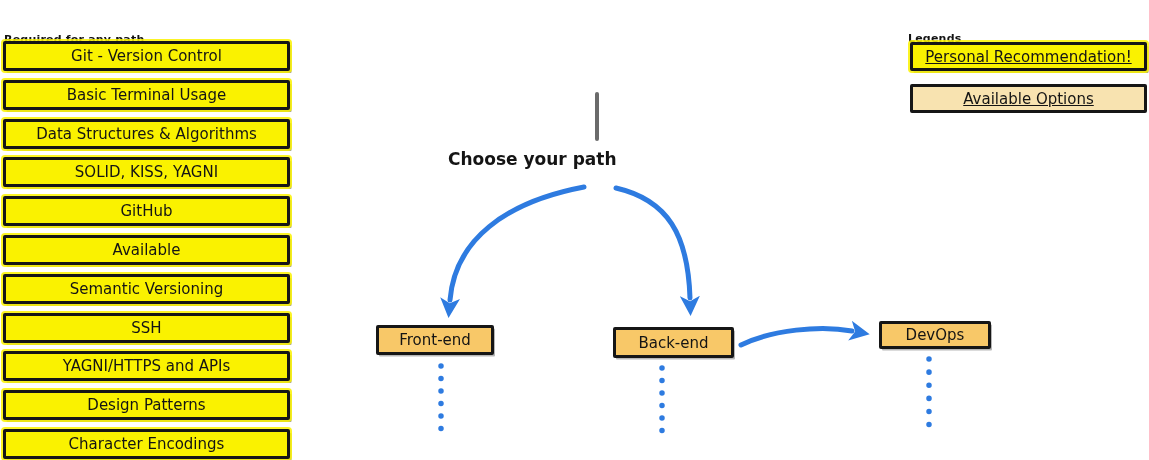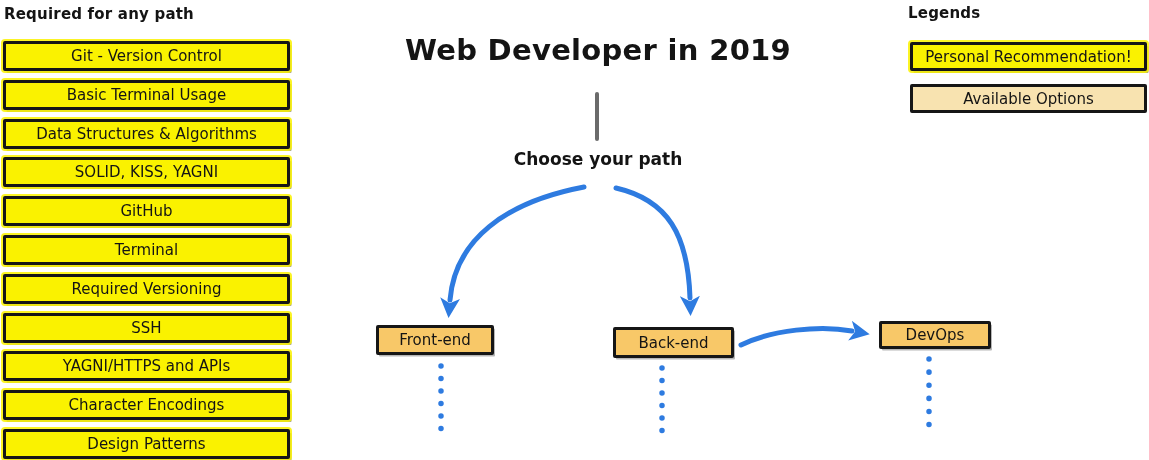--- a/index.html
+++ b/index.html
@@ -14,24 +14,25 @@
   body { margin: 0; background: #fff; font-family: "DejaVu Sans", sans-serif; color: var(--ink); }
   .canvas {
     position: relative;
     width: 1149px;
     height: 460px;
     background: #fff;
     overflow: hidden;
   }
   .section-header {
     position: absolute;
-    font-size: 15px;
+    font-size: 11px;
     font-weight: 700;
     letter-spacing: 0.2px;
     white-space: nowrap;
+    margin-top: 28px;
   }
   #required-header { left: 4px; top: 5px; }
   #legends-header  { left: 908px; top: 4px; text-align: right; }
 
   .required-list {
     position: absolute;
     left: 3px; top: 41px;
     width: 287px;
     display: flex;
     flex-direction: column;
@@ -67,21 +68,21 @@
   .vline {
     position: absolute;
     left: 595px; top: 92px;
     width: 4px; height: 49px;
     background: var(--gray);
     border-radius: 2px;
   }
   .subtitle {
     position: absolute;
     left: 448px; top: 149px; width: 300px;
-    text-align: center;
+    text-align: left;
     font-size: 17px;
     font-weight: 700;
     white-space: nowrap;
   }
 
   .path-box {
     position: absolute;
     background: var(--orange);
     box-shadow: 2px 2.5px 0 -1px rgba(75, 75, 75, 0.4);
   }
@@ -89,20 +90,21 @@
   .path-backend  { left: 613px; top: 327px; width: 121px; height: 31px; }
   .path-devops   { left: 879px; top: 321px; width: 112px; height: 28px; }
 
   .legend-list {
     position: absolute;
     left: 910px; top: 42px;
     width: 237px;
     display: flex;
     flex-direction: column;
     gap: 13px;
+    text-decoration: underline;
   }
   .legend-list .box { height: 29px; }
 
   svg.overlay {
     position: absolute;
     left: 0; top: 0;
     width: 1149px; height: 460px;
     pointer-events: none;
   }
   .arrow {
@@ -133,34 +135,33 @@
       <div class="box recommendation">Git - Version Control</div>
 
       <div class="box recommendation">Basic Terminal Usage</div>
 
       <div class="box recommendation">Data Structures &amp; Algorithms</div>
 
       <div class="box recommendation">SOLID, KISS, YAGNI</div>
 
       <div class="box recommendation">GitHub</div>
 
-      <div class="box recommendation">Terminal</div>
+      <div class="box recommendation">Available</div>
 
-      <div class="box recommendation">Required Versioning</div>
+      <div class="box recommendation">Semantic Versioning</div>
 
       <div class="box recommendation">SSH</div>
 
       <div class="box recommendation">YAGNI/HTTPS and APIs</div>
 
+      <div class="box recommendation">Design Patterns</div>
+
       <div class="box recommendation">Character Encodings</div>
-
-      <div class="box recommendation">Design Patterns</div>
     </div>
 
-  <div class="title">Web Developer in 2019</div>
   <div class="vline"></div>
   <div class="subtitle">Choose your path</div>
 
   <svg class="overlay" viewBox="0 0 1149 460">
     <defs>
       <marker id="arrowhead" viewBox="0 0 10 10" refX="1" refY="5" markerWidth="4" markerHeight="4" orient="auto-start-reverse">
         <path d="M 0 0 L 10 5 L 0 10 L 2.6 5 Z"></path>
       </marker>
     </defs>
     <path class="arrow" d="M 584 187 C 505 202, 455 240, 450 300" marker-end="url(#arrowhead)"></path>

